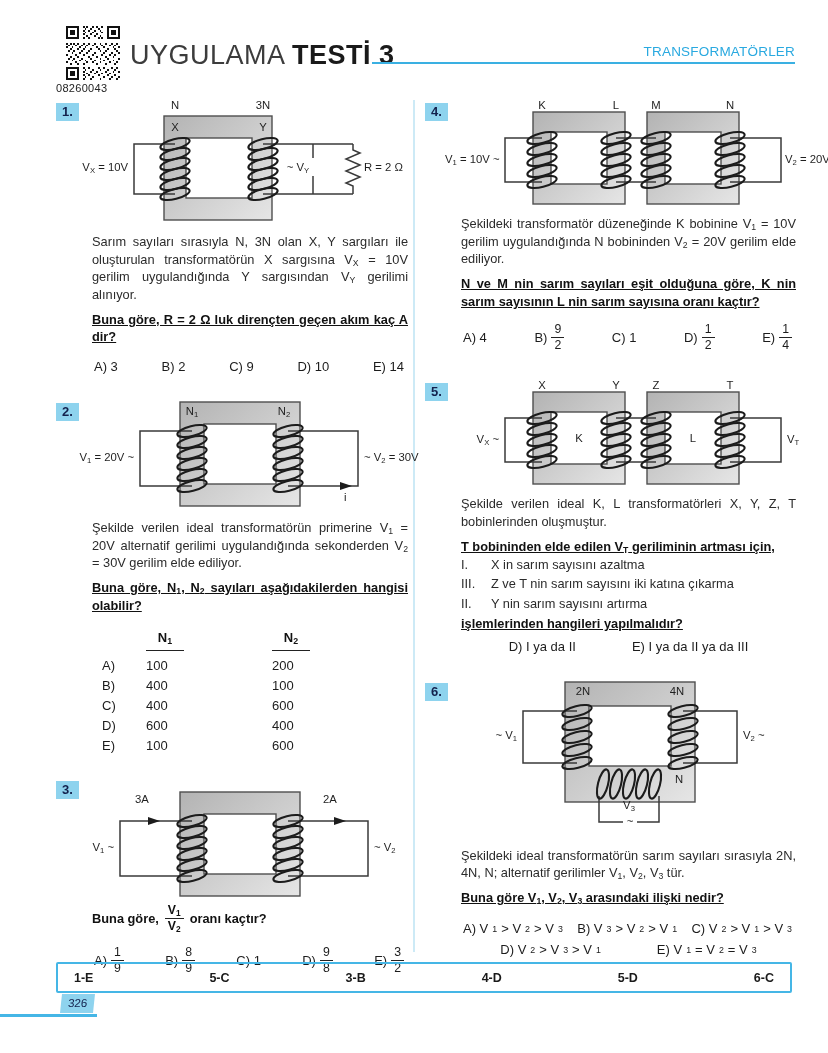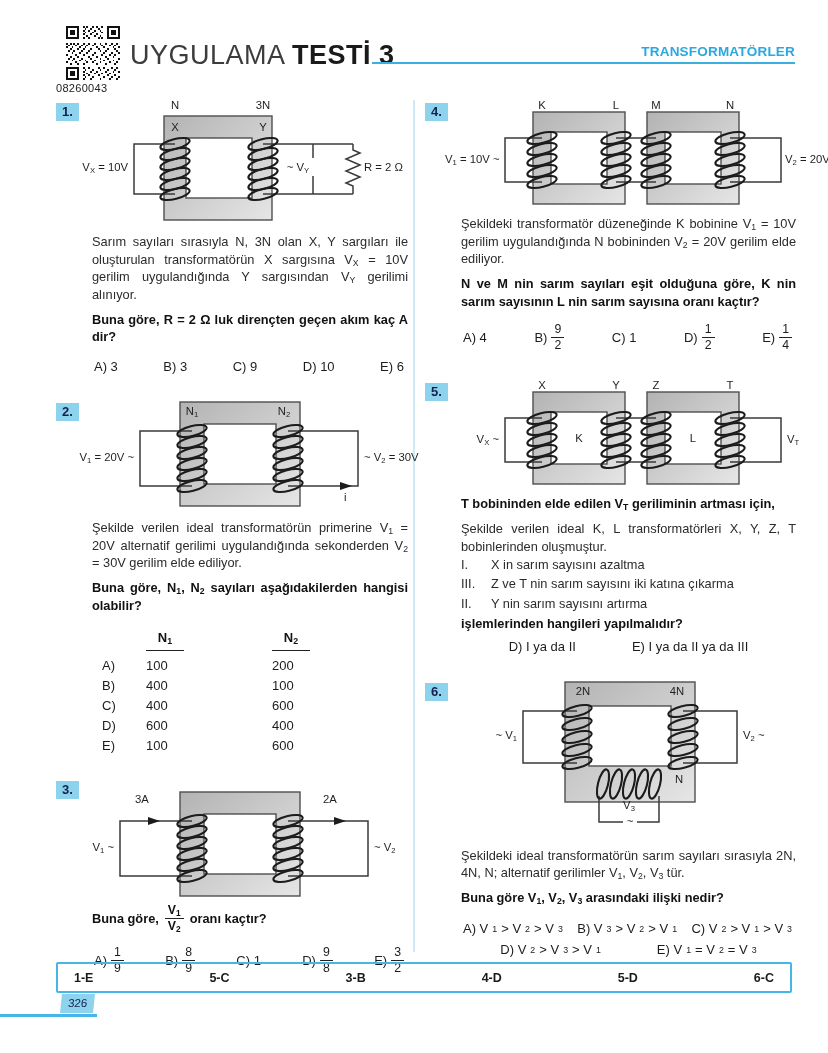--- a/index.html
+++ b/index.html
@@ -4,33 +4,33 @@
 <style>
   html,body{margin:0;padding:0;background:#e8e8e8;}
   #page{position:relative;width:828px;height:1053px;background:#ffffff;overflow:hidden;
         font-family:"Liberation Sans",sans-serif;color:#2b2b2b;margin:0 auto;}
   
   #qr{position:absolute;left:66px;top:26px;width:54px;height:54px;}
   #doc-code{position:absolute;left:56px;top:82px;font-size:11px;color:#222;letter-spacing:.3px;}
   #page-title{position:absolute;left:130px;top:40px;font-size:27px;color:#3c3c3c;letter-spacing:.5px;white-space:nowrap;}
   #page-title .tb{font-weight:bold;color:#1a1a1a;}
   #header-rule{position:absolute;left:372px;right:33px;top:62px;height:2.2px;background:#3ab0e2;}
-  #topic{position:absolute;right:33px;top:44px;font-size:13.5px;font-weight:bold;color:#29a9e0;letter-spacing:.2px;}
+  #topic{position:absolute;right:33px;top:44px;font-size:13.5px;font-weight:normal;color:#29a9e0;letter-spacing:.2px;}
   
   #col-divider{position:absolute;left:413px;top:100px;height:852px;width:1.5px;background:#cdeaf6;}
   #main{position:absolute;left:56px;top:100px;width:740px;display:flex;}
   .colL{width:352px;}
   .colsp{width:17px;}
   .colR{width:371px;}
   
   .q{position:relative;padding-left:36px;}
   .badge{position:absolute;left:0;top:3px;background:#8ed3ee;color:#13214d;font-weight:bold;
          font-size:13px;padding:1px 6px 2px 6px;line-height:15px;}
   .stmt{font-size:12.8px;line-height:1.38;text-align:justify;margin:7px 0 0 0;color:#2b2b2b;}
-  .stmt.bold{font-weight:bold;color:#111;}
+  .stmt.bold{font-weight:bold;color:#111;text-decoration:underline;}
   sub{font-size:.68em;vertical-align:-0.22em;line-height:0;}
   
   .diagram{position:relative;margin:0 0 0 -16px;}
   .dlab{position:absolute;font-size:11.3px;color:#1f1f1f;white-space:nowrap;line-height:1;}
   .dlab.c{transform:translateX(-50%);}
   .dlab.r{text-align:right;}
   .core{stroke:#4f4f4f;stroke-width:1.4;}
   .win{fill:#ffffff;stroke:#4f4f4f;stroke-width:1.4;}
   .wire{fill:none;stroke:#3a3a3a;stroke-width:1.5;}
   .coil ellipse{fill:none;stroke:#1c1c1c;stroke-width:2.1;}
@@ -139,24 +139,24 @@
           <span class="dlab c" style="left:99px;top:22px">X</span>
           <span class="dlab c" style="left:187px;top:22px">Y</span>
           <span class="dlab r" style="left:0;width:52px;top:62px">V<sub>X</sub> = 10V</span>
           <span class="dlab c" style="left:222px;top:62px">~ V<sub>Y</sub></span>
           <span class="dlab" style="left:288px;top:62px">R = 2 Ω</span>
         </div>
         <p class="stmt">Sarım sayıları sırasıyla N, 3N olan X, Y sargıları ile oluşturulan transformatörün X sargısına V<sub>X</sub> = 10V gerilim uygulandığında Y sargısından V<sub>Y</sub> gerilimi alınıyor.</p>
         <p class="stmt bold">Buna göre, R = 2 Ω luk dirençten geçen akım kaç A dir?</p>
         <div class="opts">
           <span class="opt">A) 3</span>
-          <span class="opt">B) 3</span>
+          <span class="opt">B) 2</span>
           <span class="opt">C) 9</span>
           <span class="opt">D) 10</span>
-          <span class="opt">E) 6</span>
+          <span class="opt">E) 14</span>
         </div>
       </article>
 
       <article class="q mb-q2">
         <span class="badge">2.</span>
         <div class="diagram" style="width:352px;height:112px;">
           <svg width="352" height="112" viewBox="0 0 352 112">
             <defs>
                 <linearGradient id="cg2" x1="0" y1="0" x2="1" y2="1">
               <stop offset="0" stop-color="#b3b3b3"></stop>
@@ -449,22 +449,22 @@
           </svg>
           <span class="dlab c" style="left:97px;top:0">X</span>
           <span class="dlab c" style="left:171px;top:0">Y</span>
           <span class="dlab c" style="left:211px;top:0">Z</span>
           <span class="dlab c" style="left:285px;top:0">T</span>
           <span class="dlab c" style="left:134px;top:53px">K</span>
           <span class="dlab c" style="left:248px;top:53px">L</span>
           <span class="dlab r" style="left:0;width:54px;top:54px">V<sub>X</sub> ~</span>
           <span class="dlab" style="left:342px;top:54px">V<sub>T</sub></span>
         </div>
+        <p class="stmt">Şekilde verilen ideal K, L transformatörleri X, Y, Z, T bobinlerinden oluşmuştur.</p>
         <p class="stmt bold">T bobininden elde edilen V<sub>T</sub> geriliminin artması için,</p>
-        <p class="stmt">Şekilde verilen ideal K, L transformatörleri X, Y, Z, T bobinlerinden oluşmuştur.</p>
         <div class="ritem">
             <span class="rnum">I.</span>
             <span>X in sarım sayısını azaltma</span>
           </div>
         <div class="ritem">
             <span class="rnum">III.</span>
             <span>Z ve T nin sarım sayısını iki katına çıkarma</span>
           </div>
         <div class="ritem">
             <span class="rnum">II.</span>

